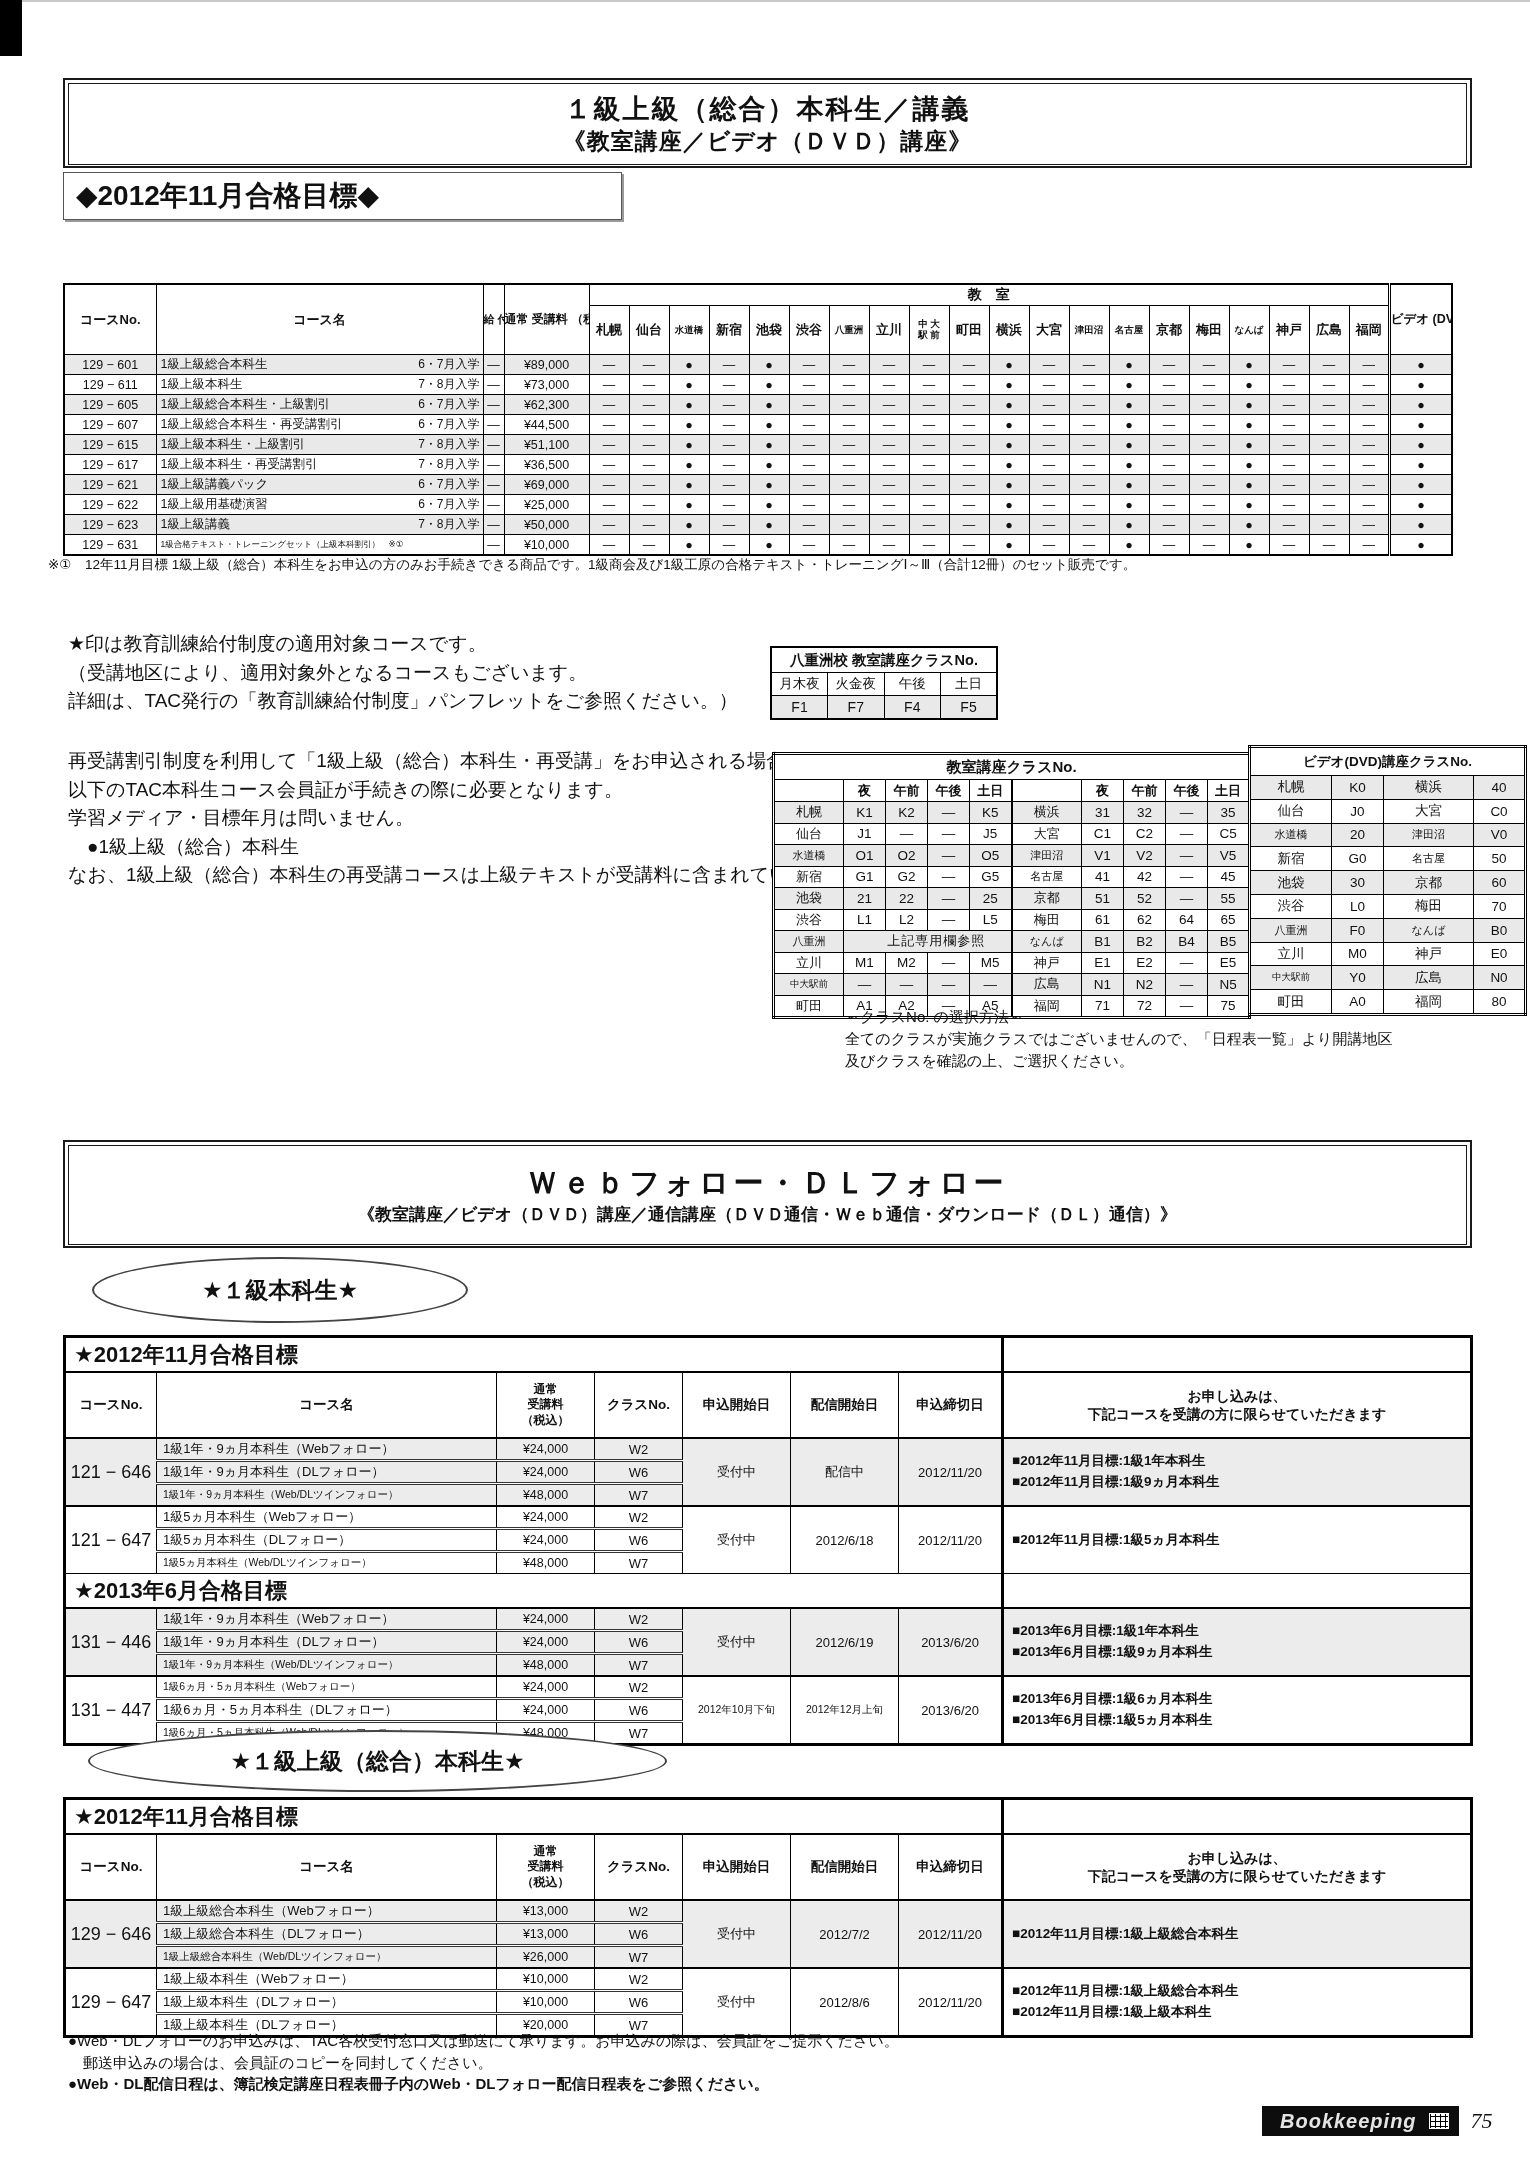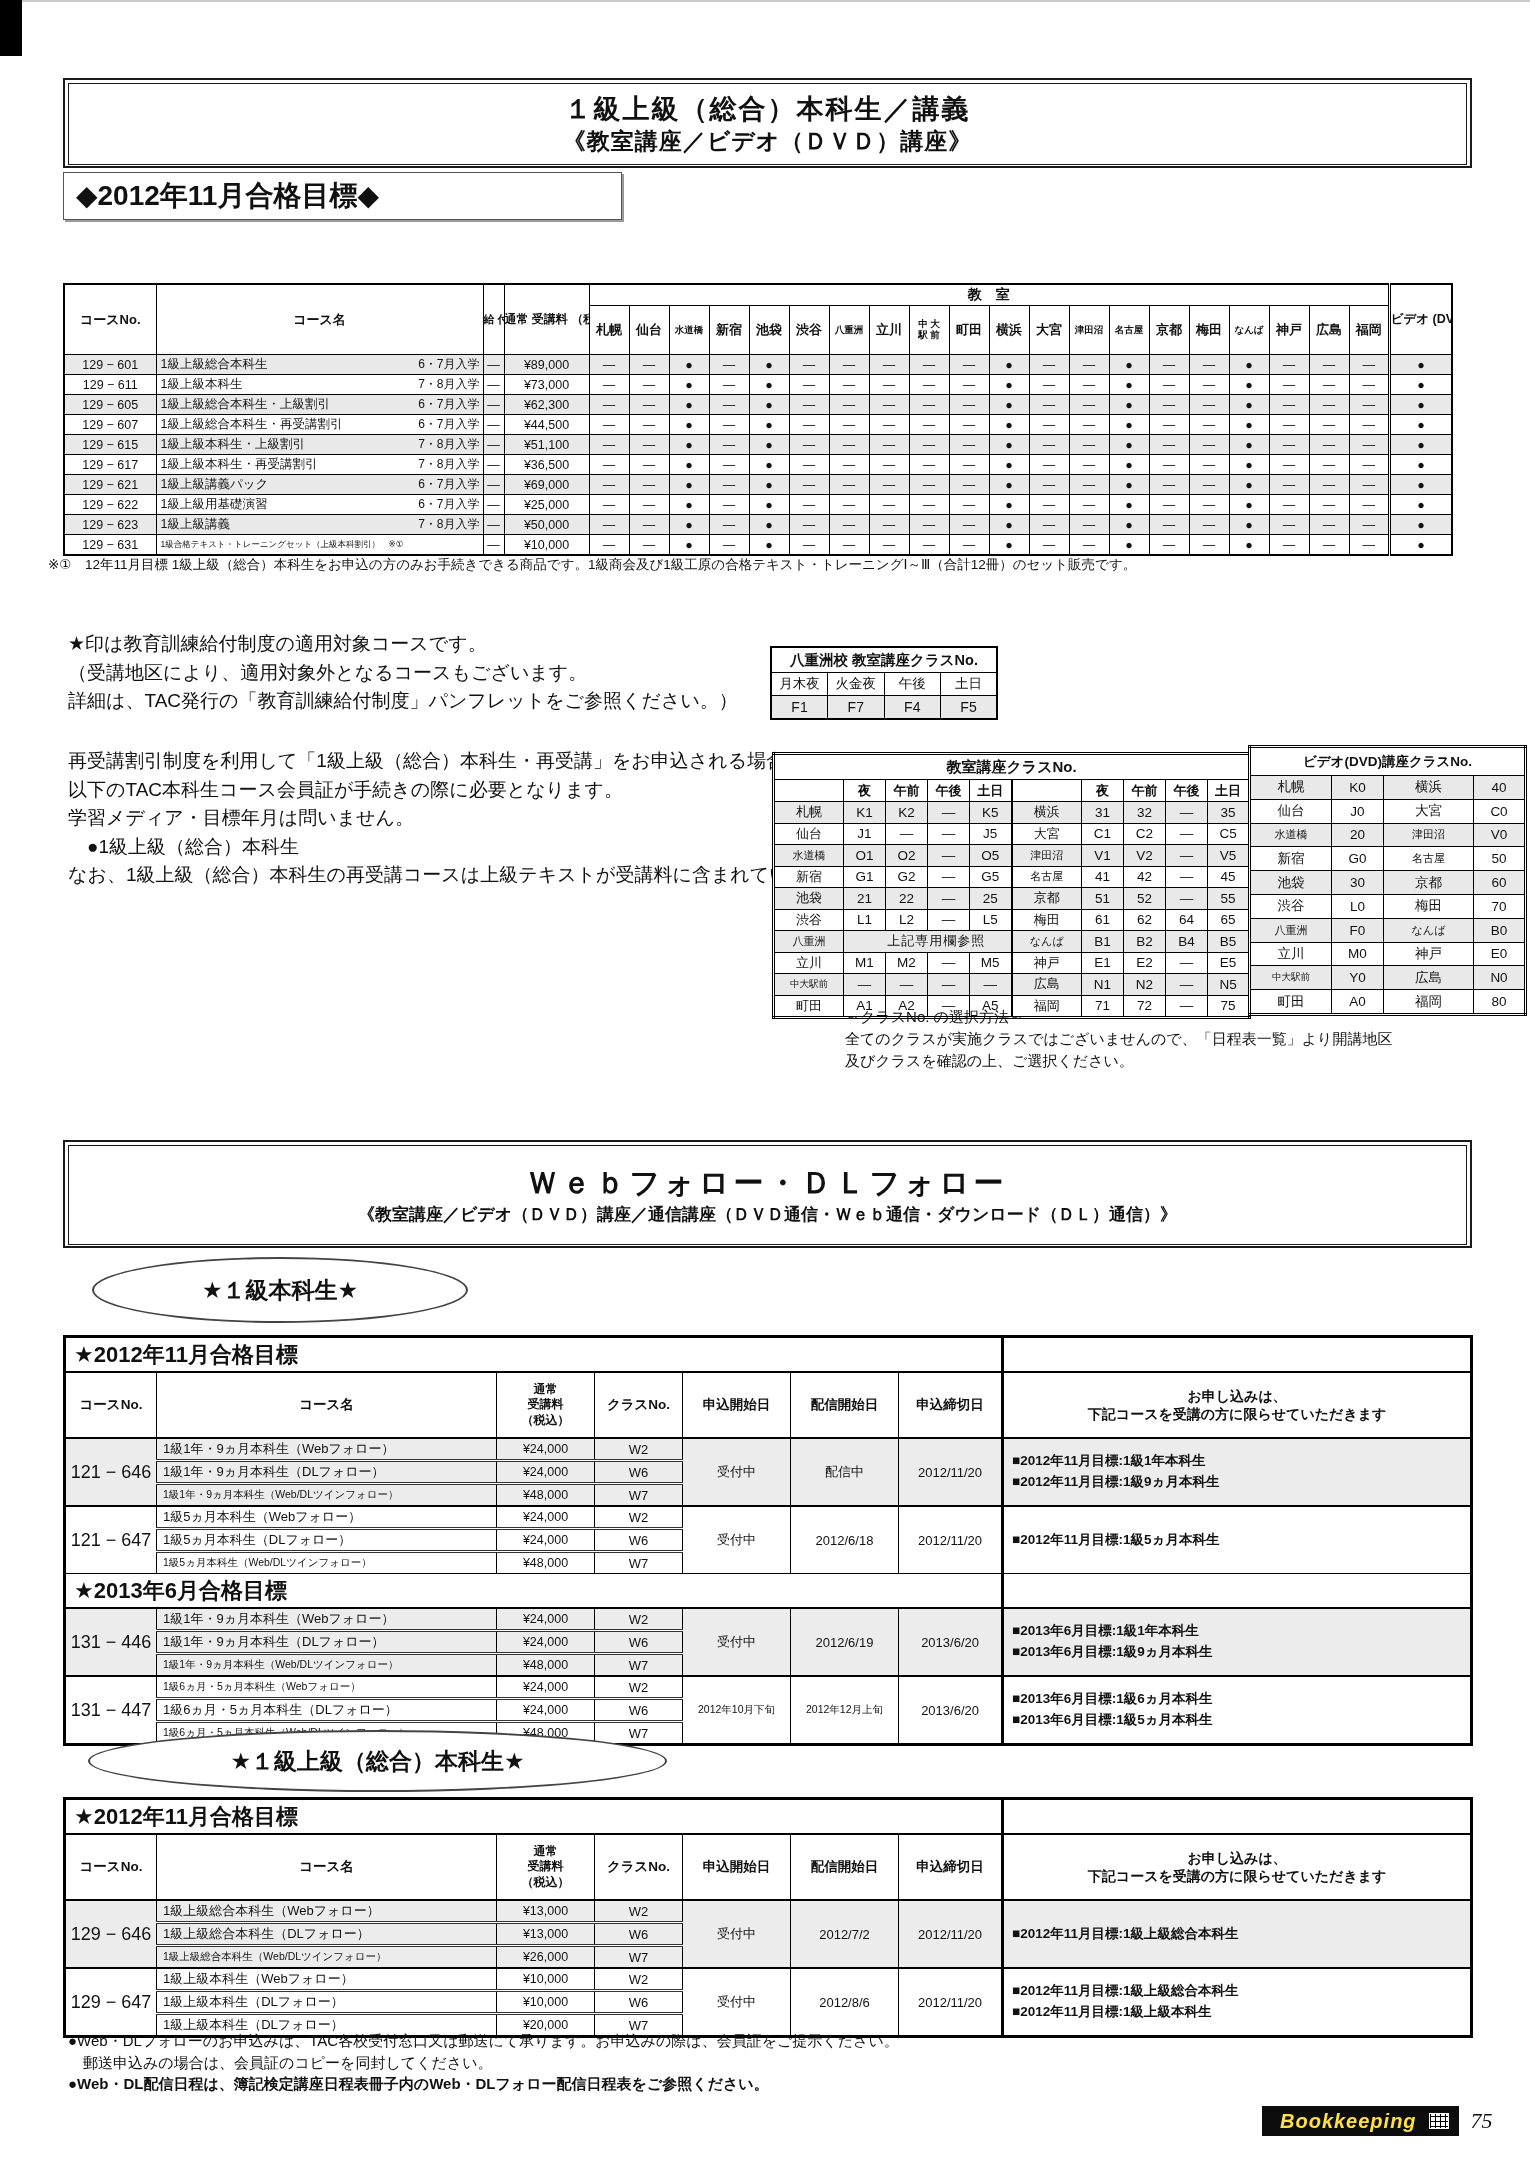--- a/index.html
+++ b/index.html
@@ -106,21 +106,21 @@
   .wtab tr.sub2 td.subcell,.wtab tr.sub3 td.subcell{border-top:3px double #333;}
   .wtab tr.grp-first td{border-top:2px solid #000;}
   .wtab td.shaded{background:#ececec;}
   #web-table-a{left:63px;top:1335px;}
   #web-table-b{left:63px;top:1797px;}
 
   
   #footer-notes{left:68px;top:2030px;font-size:15px;line-height:1.44;}
   #footer-notes .b{font-weight:bold;}
   #bookkeeping{left:1262px;top:2106px;display:flex;align-items:center;gap:12px;}
-  .bk-badge{background:#0d0d0d;color:#fde047;height:30px;display:flex;align-items:center;gap:12px;padding:0 10px 0 18px;}
+  .bk-badge{background:#0d0d0d;color:#e5e5e5;height:30px;display:flex;align-items:center;gap:12px;padding:0 10px 0 18px;}
   .bk-text{font-weight:bold;font-style:italic;font-size:20px;letter-spacing:1px;}
   .bk-icon{width:18px;height:14px;background:#fff;
            background-image:linear-gradient(#000 1px,transparent 1px),linear-gradient(90deg,#000 1px,transparent 1px);
            background-size:5px 5px;background-position:0 2px;border:1px solid #fff;display:inline-block;}
   .bk-page{font-size:22px;font-style:italic;font-family:"Liberation Serif","DejaVu Serif",serif;}
 </style>
 </head>
 <body>
 
 <div class="sheet">

